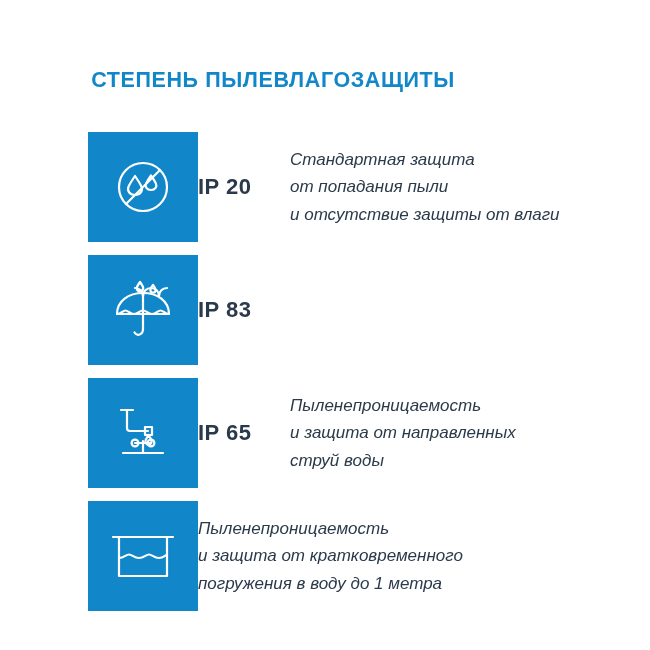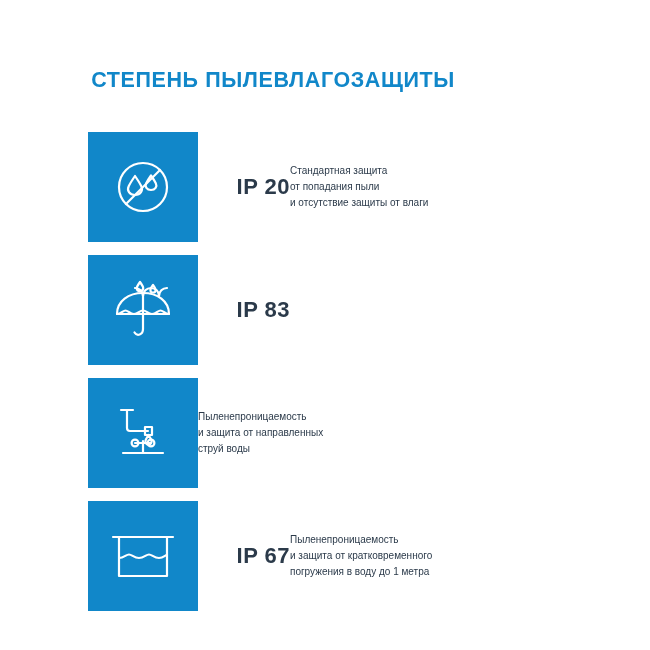--- a/index.html
+++ b/index.html
@@ -47,32 +47,33 @@
     width: 110px;
     height: 110px;
     background: #1187c9;
     flex: 0 0 110px;
     display: flex;
     align-items: center;
     justify-content: center;
   }
   .code {
     flex: 0 0 92px;
-    text-align: right;
+    text-align: left;
     font-size: 22px;
     font-weight: bold;
     color: #2b3a4a;
     letter-spacing: 0.5px;
   }
   .desc {
     flex: 1 1 auto;
-    font-size: 10px;
+    font-size: 17px;
     line-height: 1.62;
     color: #2b3a4a;
     white-space: pre-line;
+    font-style: italic;
   }
   svg { display: block; }
 </style>
 </head>
 <body>
 
 <div class="page">
 
   <div class="title">СТЕПЕНЬ ПЫЛЕВЛАГОЗАЩИТЫ</div>
 
@@ -129,37 +130,37 @@
               <line x1="16" y1="56" x2="56" y2="56"></line>
               <line x1="36" y1="44" x2="36" y2="56"></line>
               <line x1="28" y1="46" x2="44" y2="46"></line>
               <circle cx="28" cy="46" r="3.4"></circle>
               <circle cx="44" cy="46" r="3.4"></circle>
               <path d="M41.5 38 C39.6 41 38.4 42.8 38.4 44.2 C38.4 46.2 39.9 47.6 41.5 47.6 C43.1 47.6 44.6 46.2 44.6 44.2 C44.6 42.8 43.4 41 41.5 38 Z"></path>
             </g>
           </svg>
         </span>
       </div>
+      <div class="code">IP 65</div>
       <div class="desc">Пыленепроницаемость
 и защита от направленных
 струй воды</div>
     </div>
 
     <div class="row">
       <div class="icon-box">
         <span>
           <svg width="76" height="72" viewBox="0 0 76 72">
             <g fill="none" stroke="#ffffff" stroke-width="2.2" stroke-linecap="round" stroke-linejoin="round">
               <line x1="8" y1="17" x2="68" y2="17"></line>
               <path d="M14 17 L14 56 L62 56 L62 17"></path>
               <path d="M14 38 C19 38 21 34.5 24 34.5 C27 34.5 29 38 34 38 C39 38 41 34.5 44 34.5 C47 34.5 49 38 54 38 C58 38 60 35.5 62 34.8"></path>
             </g>
           </svg>
         </span>
       </div>
-      <div class="code">IP 67</div>
       <div class="desc">Пыленепроницаемость
 и защита от кратковременного
 погружения в воду до 1 метра</div>
     </div>
 
   </div>
 </div>
 
 </body></html>

